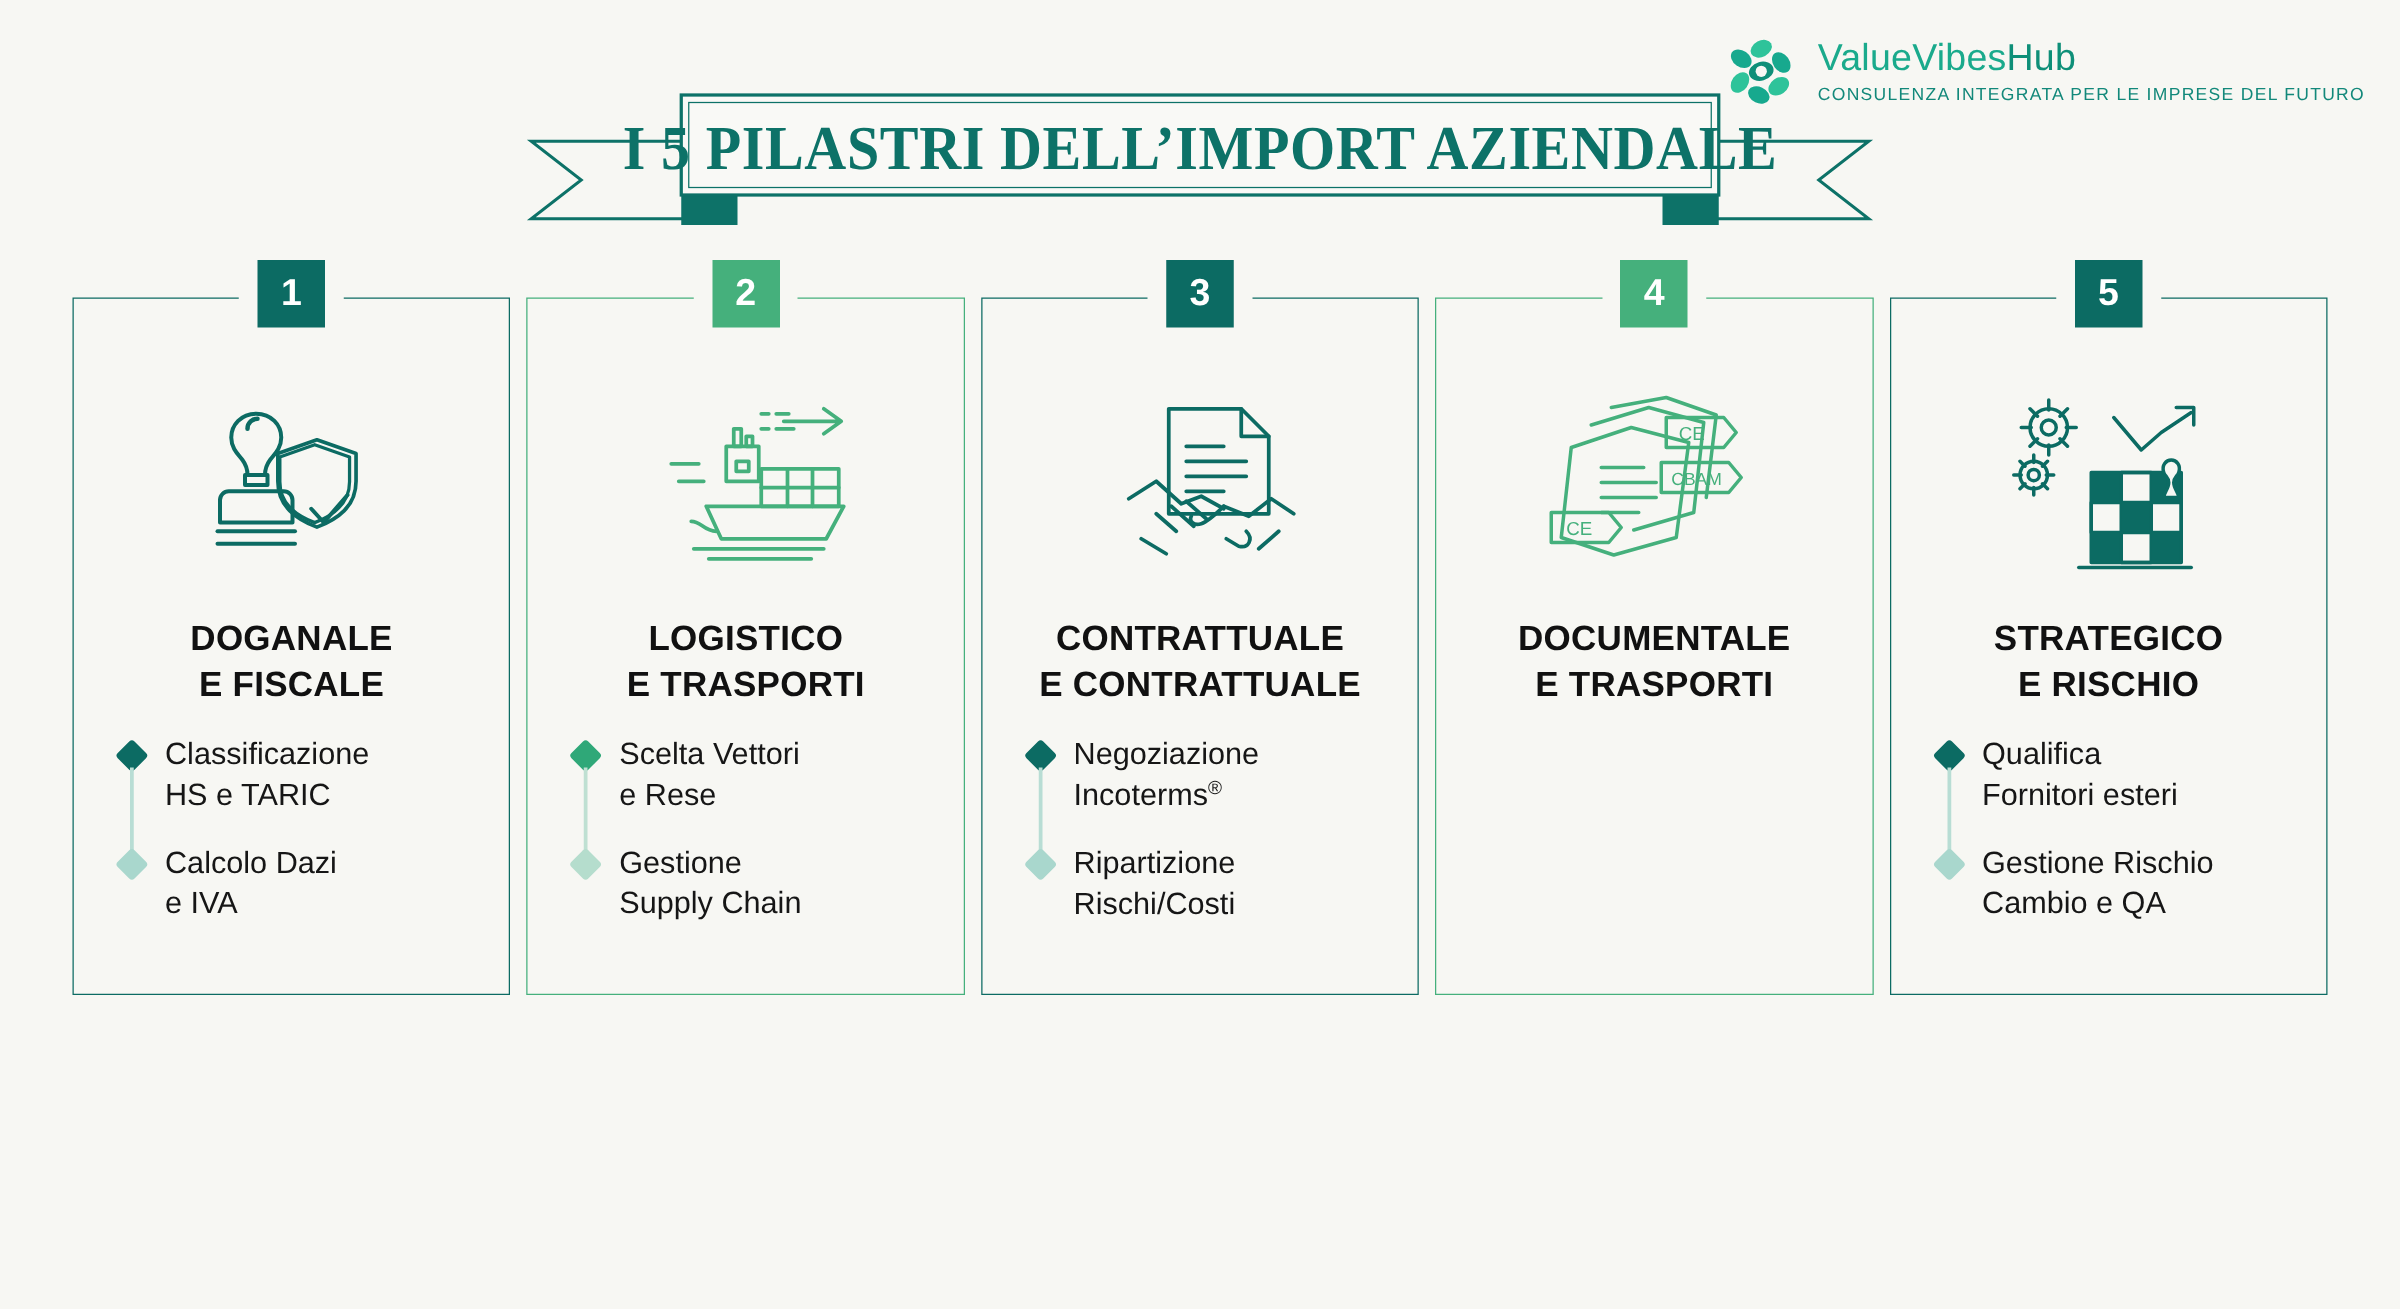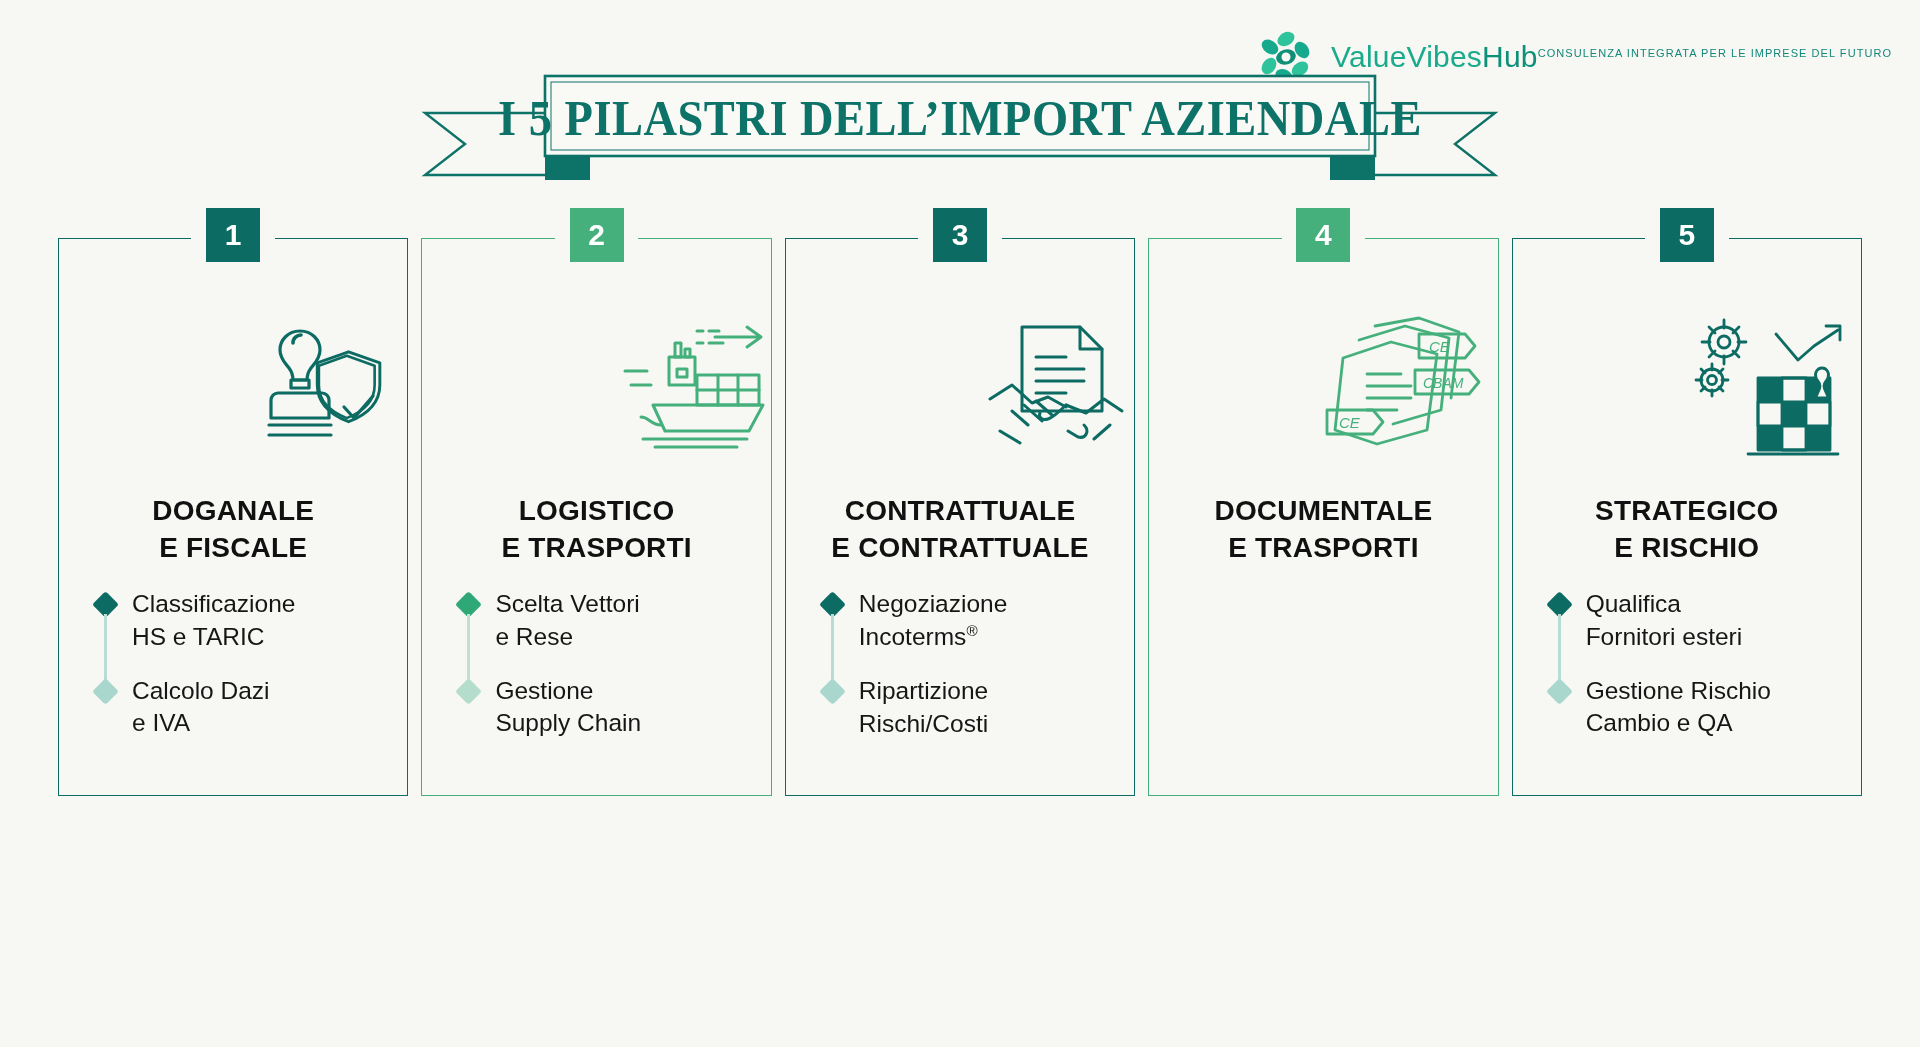--- a/index.html
+++ b/index.html
@@ -7,24 +7,24 @@
   body {
     background:#f7f7f3;
     font-family:"Liberation Sans", sans-serif;
     position:relative;
     overflow:hidden;
   }
 
   
   #logo { position:absolute; top:26px; right:28px; display:flex; align-items:center; gap:14px; }
   #logo .mark { width:62px; height:62px; }
-  #logo .words { display:flex; flex-direction:row; justify-content:center; }
+  #logo .words { display:flex; flex-direction:column; justify-content:center; }
   #logo .wordmark { font-size:30px; color:#1aaa8c; letter-spacing:.2px; font-weight:400; line-height:1; }
   #logo .wordmark .b { color:#0e8f78; }
-  #logo .tagline { font-size:11px; letter-spacing:1.05px; color:#12887a; margin-top:5px; white-space:nowrap; }
+  #logo .tagline { font-size:14px; letter-spacing:1.05px; color:#12887a; margin-top:5px; white-space:nowrap; }
 
   
   #ribbon { position:absolute; left:0; right:0; top:68px; height:115px; }
   #ribbon svg { display:block; margin:0 auto; }
   #ribbon .title {
     position:absolute; left:0; right:0; top:0; height:100px;
     display:flex; align-items:center; justify-content:center;
     font-family:"Liberation Serif", serif;
     font-size:50px; font-weight:700; color:#0d7268;
     letter-spacing:.5px; transform:scaleX(.93);
@@ -38,21 +38,21 @@
   .frame.top-gap::before {
     content:""; position:absolute; left:38%; right:38%; top:-2px; height:3px; background:#f7f7f3;
   }
   .badge {
     position:absolute; top:-30px; left:50%; transform:translateX(-50%);
     width:54px; height:54px; background:var(--c);
     display:flex; align-items:center; justify-content:center;
     color:#ffffff; font-size:30px; font-weight:600; line-height:1;
   }
   .icon-wrap { position:absolute; top:70px; left:0; right:0; height:160px;
-               display:flex; align-items:center; justify-content:flex-end;font-style:italic; }
+               display:flex; align-items:center; justify-content:center; }
   .icon-wrap svg { display:block; }
   .card-title {
     position:absolute; top:255px; left:8px; right:8px;
     text-align:center; font-size:28px; font-weight:700; color:#111111;
     line-height:1.32; letter-spacing:.2px;
   }
   .bullets { position:absolute; top:350px; left:26px; right:14px; }
   .bullet { position:relative; padding-left:48px; margin-bottom:21px; }
   .bullet:last-child { margin-bottom:0;margin-top:12px; }
   .dia { position:absolute; left:12px; top:7px; width:19px; height:19px;

